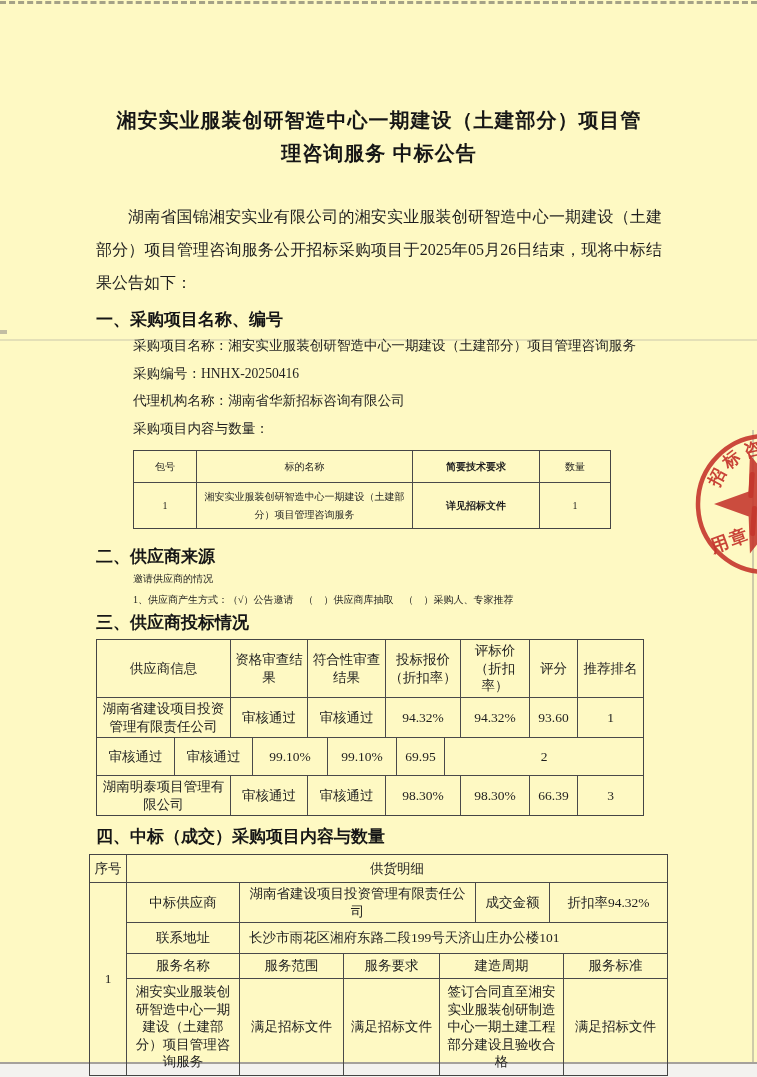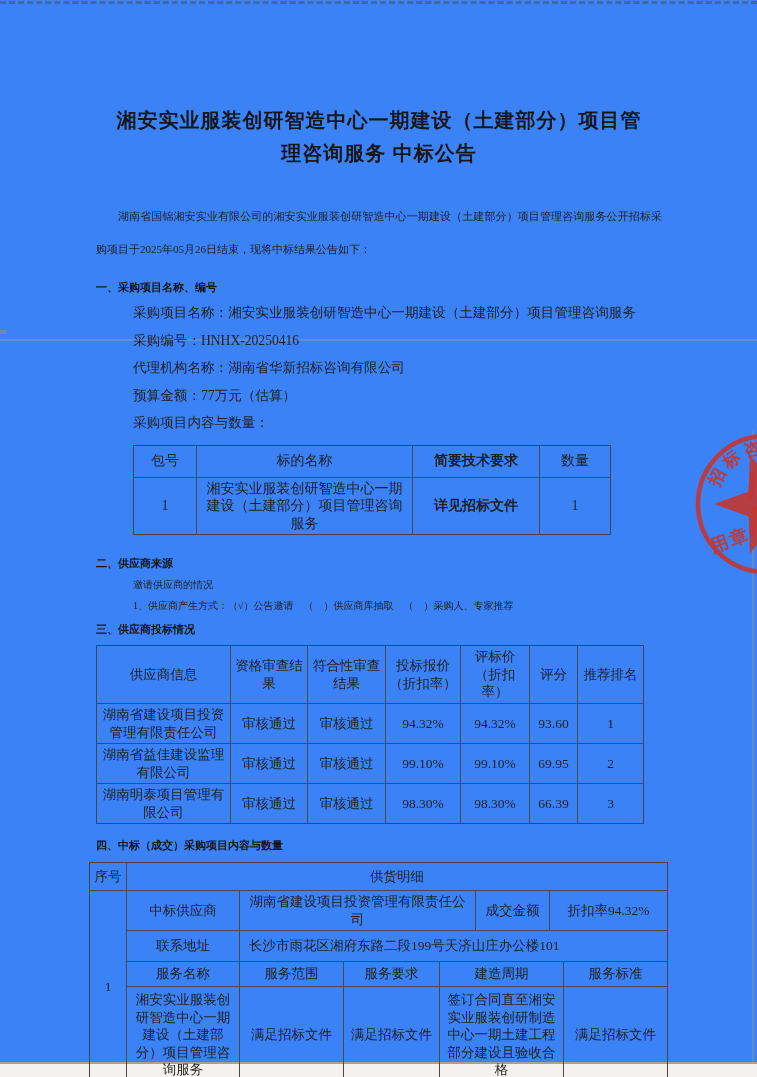--- a/index.html
+++ b/index.html
@@ -1,18 +1,18 @@
 <!DOCTYPE html>
 <html><head>
 <meta charset="utf-8">
 <style>
   html,body { margin:0; padding:0; background:#efeeec; }
   .page {
     position:relative; width:757px; height:1077px; margin:0 auto;
-    background:#3b82f6; overflow:hidden;
+    background:#fef9c3; overflow:hidden;
     font-family:"Liberation Serif", serif;
     color:#1f1f1f;
   }
   
   .scan-edge-top { position:absolute; top:1px; left:0; right:0; height:0;
     border-top:3px dashed rgba(75,75,75,.5); }
   .scan-line-mid { position:absolute; top:339px; left:0; width:100%; height:2px;
     background:rgba(175,170,160,.32); }
   .scan-speck { position:absolute; top:330px; left:0; width:7px; height:4px;
     background:#8f8d89; opacity:.55; }
@@ -22,42 +22,42 @@
     background:#a5a19b; }
   .scan-below-page { position:absolute; top:1064px; left:0; right:0; bottom:0;
     background:#f3f2ef; }
 
   .content { position:absolute; left:96px; top:0; width:566px; }
 
   .title { margin-top:104px; text-align:center; font-weight:bold;
     font-size:20px; line-height:33px; letter-spacing:1px;
     font-family:"Liberation Sans", sans-serif; color:#161616; }
 
-  .intro { margin:30px 0 0; font-size:11px; line-height:33px;
+  .intro { margin:30px 0 0; font-size:16px; line-height:33px;
     text-indent:2em; text-align:justify; }
 
-  .h-sec { font-size:11px; font-weight:bold; color:#161616; }
+  .h-sec { font-size:17px; font-weight:bold; color:#161616; }
   .h1sec { margin-top:9px; line-height:24px; }
   .h2sec { margin-top:7px; line-height:22px; }
   .h3sec { margin-top:2px; line-height:22px; }
   .h4sec { margin-top:10px; line-height:22px; }
 
   .detail-line { margin-left:37px; font-size:13.6px; line-height:27.5px; white-space:nowrap; }
   .s2-line { margin-left:37px; font-size:10px; line-height:21px; white-space:nowrap; }
 
   
   .tr { display:flex; border-top:1px solid #4a4a4a; }
   .tr:first-child { border-top:none; }
   .c { display:flex; align-items:center; justify-content:center; text-align:center;
     padding:2px 3px; box-sizing:border-box; border-left:1px solid #4a4a4a;
     line-height:17.5px; }
   .c:first-child { border-left:none; }
 
   
-  .table1 { margin:8px 0 17px 37px; width:476px; border:1.5px solid #454545; font-size:14px; }
+  .table1 { margin:8px 0 17px 37px; width:476px; border:1.5px solid #454545; font-size:10px; }
   .t1-head .c { min-height:31px; }
   .t1-data .c { min-height:45px; }
   .t1c1 { flex:0 0 62px; }
   .t1c2 { flex:0 0 216px; }
   .t1c3 { flex:0 0 127px;font-weight:bold; }
   .t1c4 { flex:1; }
 
   
   .table2 { margin-top:5px; width:546px; border:1.5px solid #454545; font-size:13.5px; }
   .t2-head .c { min-height:57px; }
@@ -119,21 +119,20 @@
       <div>湘安实业服装创研智造中心一期建设（土建部分）项目管</div>
       <div>理咨询服务 中标公告</div>
     </div>
 
     <p class="intro">湖南省国锦湘安实业有限公司的湘安实业服装创研智造中心一期建设（土建部分）项目管理咨询服务公开招标采购项目于2025年05月26日结束，现将中标结果公告如下：</p>
 
     <div class="h-sec h1sec">一、采购项目名称、编号</div>
     <div class="detail-line">采购项目名称：湘安实业服装创研智造中心一期建设（土建部分）项目管理咨询服务</div>
     <div class="detail-line">采购编号：HNHX-20250416</div>
     <div class="detail-line">代理机构名称：湖南省华新招标咨询有限公司</div>
-    <div class="detail-line">预算金额：77万元（估算）</div>
     <div class="detail-line">采购项目内容与数量：</div>
 
     <div class="table1">
       <div class="tr t1-head">
         <div class="c t1c1">包号</div>
         <div class="c t1c2">标的名称</div>
         <div class="c t1c3">简要技术要求</div>
         <div class="c t1c4">数量</div>
       </div>
       <div class="tr t1-data">
@@ -163,21 +162,20 @@
       <div class="tr t2-data">
         <div class="c t2c1">湖南省建设项目投资管理有限责任公司</div>
         <div class="c t2c2">审核通过</div>
         <div class="c t2c3">审核通过</div>
         <div class="c t2c4">94.32%</div>
         <div class="c t2c5">94.32%</div>
         <div class="c t2c6">93.60</div>
         <div class="c t2c7">1</div>
       </div>
       <div class="tr t2-data">
-        <div class="c t2c1">湖南省益佳建设监理有限公司</div>
         <div class="c t2c2">审核通过</div>
         <div class="c t2c3">审核通过</div>
         <div class="c t2c4">99.10%</div>
         <div class="c t2c5">99.10%</div>
         <div class="c t2c6">69.95</div>
         <div class="c t2c7">2</div>
       </div>
       <div class="tr t2-data">
         <div class="c t2c1">湖南明泰项目管理有限公司</div>
         <div class="c t2c2">审核通过</div>

